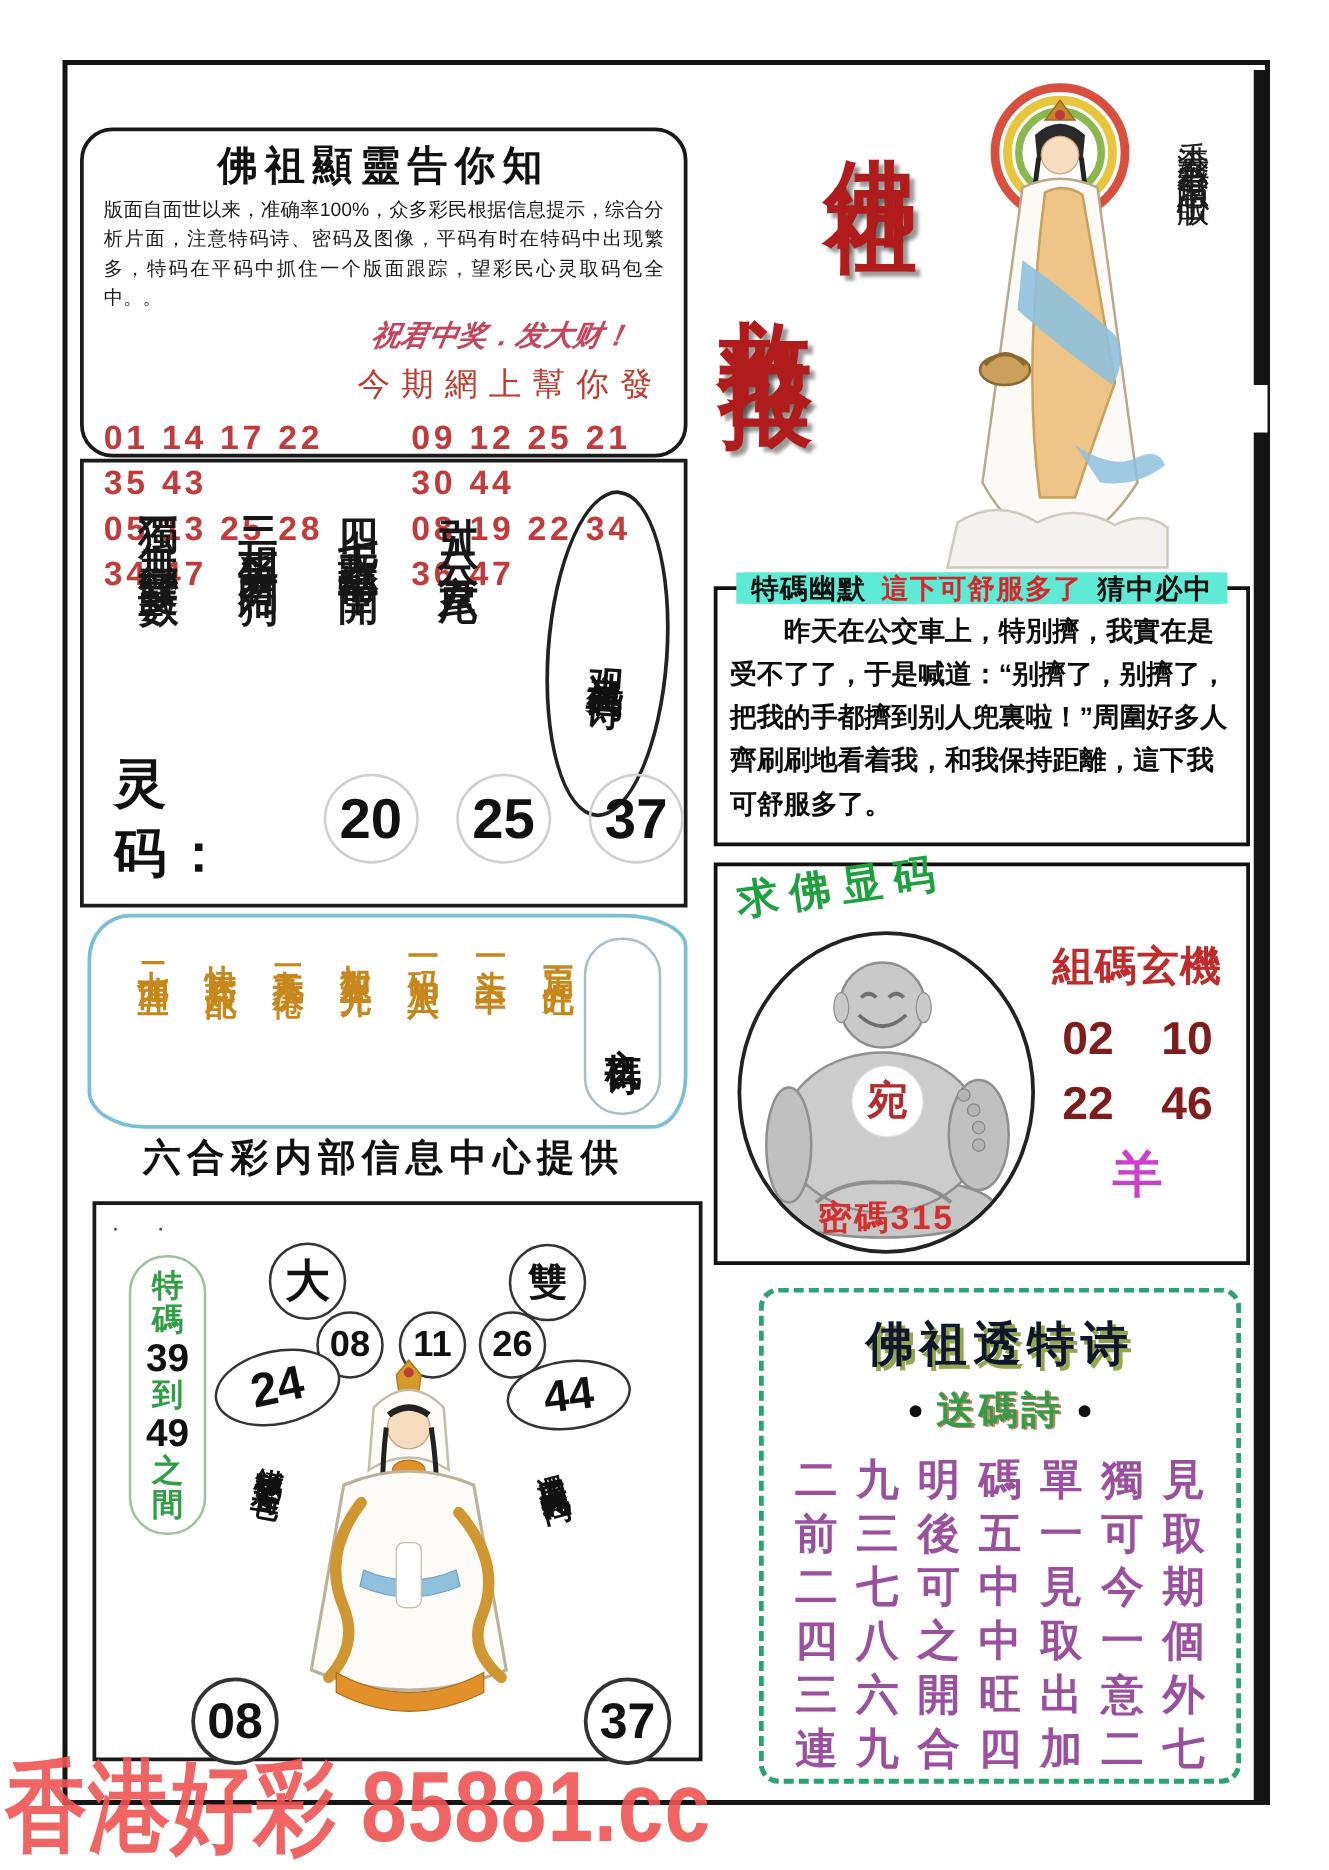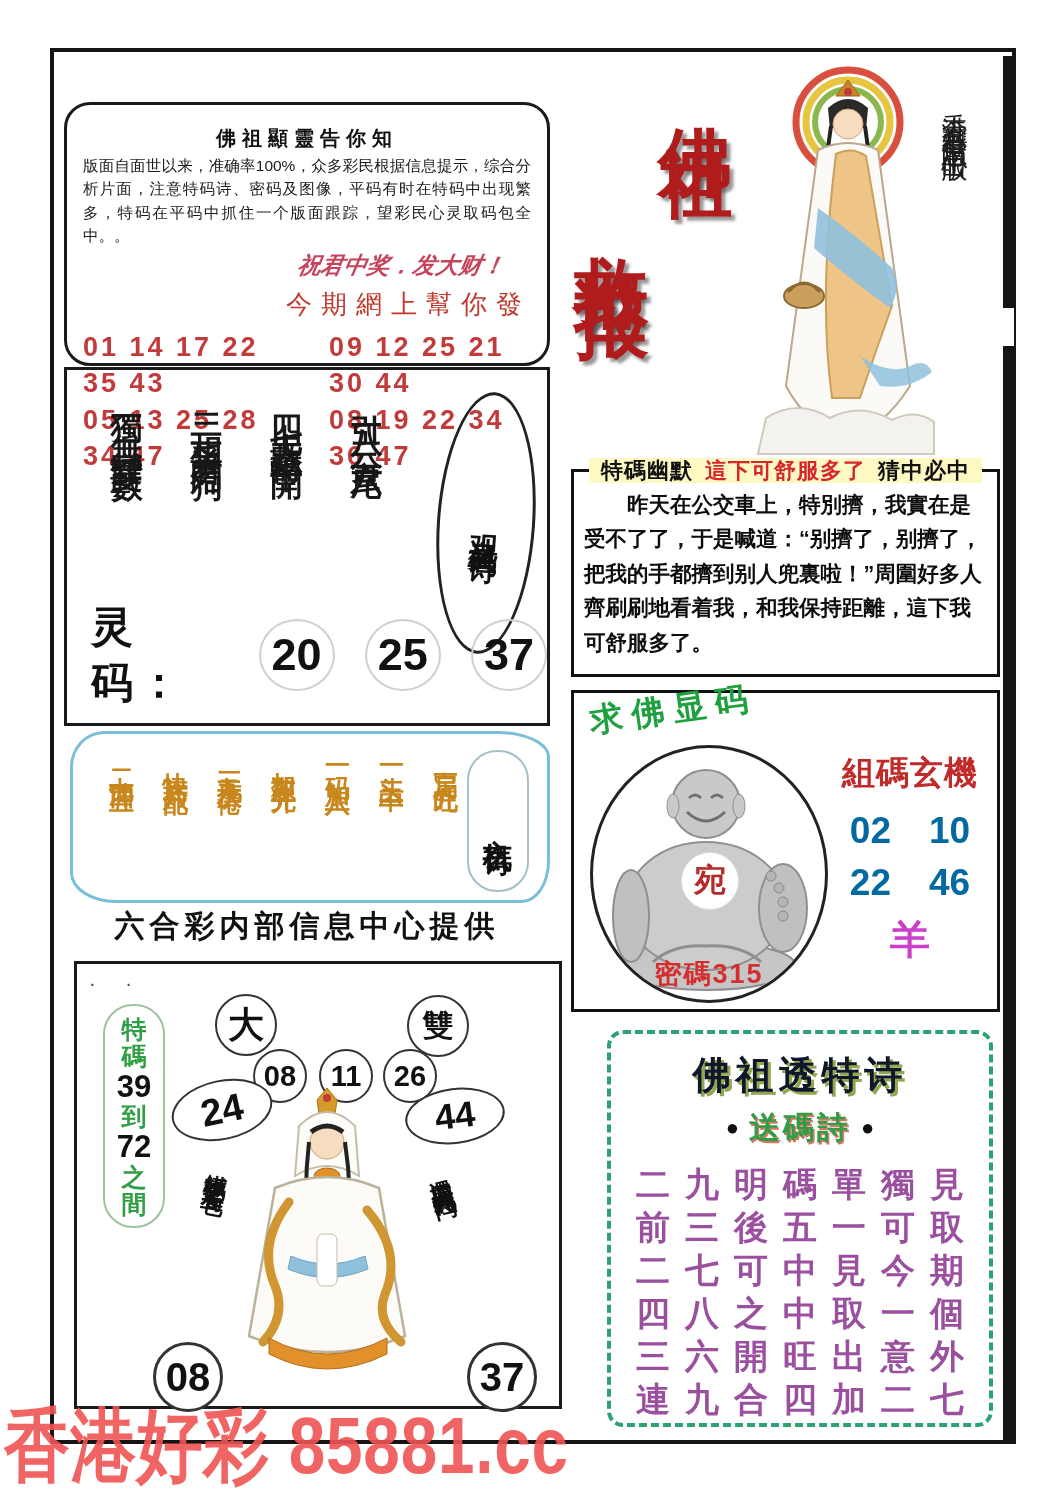--- a/index.html
+++ b/index.html
@@ -8,21 +8,21 @@
   .abs{position:absolute;}
   
   .frame{left:50px;top:48px;width:958px;height:1388px;border:4px solid #151515;}
   .right-bar{left:1003px;top:56px;width:9px;height:1384px;background:#151515;}
   .right-bar-gap{left:1000px;top:308px;width:14px;height:38px;background:#ffffff;}
   
   .issue{left:320px;top:54px;width:260px;text-align:center;font-size:40px;font-weight:800;letter-spacing:2px;}
   
   .box-notice{left:64px;top:102px;width:486px;height:264px;border:3.5px solid #1a1a1a;border-radius:26px;
               box-sizing:border-box;padding:4px 16px 0;}
-  .n-title{text-align:center;font-size:20px;font-weight:800;letter-spacing:6px;margin-top:16px;}
+  .n-title{text-align:center;font-size:32px;font-weight:800;letter-spacing:6px;margin-top:2px;}
   .n-body{font-size:15.5px;line-height:1.5;color:#1b1b1b;text-align:justify;margin-top:2px;}
   .n-wish{color:#c5445c;font-size:23px;font-weight:700;font-style:italic;transform:skewX(-10deg);
           text-align:right;padding-right:26px;margin-top:3px;}
   .n-sub{text-align:right;color:#c0392b;font-size:26px;font-weight:400;letter-spacing:9px;margin-top:6px;}
   .n-nums{margin-top:7px;}
   .n-row{display:flex;justify-content:space-between;gap:44px;font-size:27px;font-weight:700;color:#c23b3b;
          letter-spacing:3px;line-height:1.35;}
   
   .box-lingma{left:64px;top:367px;width:486px;height:359px;border:3.5px solid #1a1a1a;box-sizing:border-box;}
   .l-cols{left:44px;top:20px;display:flex;gap:48px;}
@@ -70,34 +70,34 @@
   .mast{writing-mode:vertical-rl;text-orientation:upright;font-size:74px;font-weight:800;color:#b01c1c;
         letter-spacing:16px;line-height:1;text-shadow:4px 4px 3px rgba(70,70,70,.55);
         font-family:"DejaVu Sans",sans-serif;}
   .mast-fozu{left:660px;top:68px;}
   .mast-jiu{left:576px;top:196px;}
   .publisher{left:942px;top:92px;height:372px;writing-mode:vertical-rl;text-orientation:upright;
              font-size:26px;letter-spacing:4px;color:#1c1c1c;line-height:1;}
   
   .box-humor{left:571px;top:469px;width:429px;height:208px;border:3.5px solid #111;box-sizing:border-box;}
   .h-header{position:absolute;top:-16px;left:0;right:0;text-align:center;}
-  .h-header span{background:#fef9c3;padding:0 6px;font-size:22px;font-weight:800;letter-spacing:1px;}
+  .h-header span{background:#5eead4;padding:0 6px;font-size:22px;font-weight:800;letter-spacing:1px;}
   .h-red{color:#d6262a;font-size:25px;}
   .h-body{padding:16px 10px 0;font-size:21.5px;line-height:1.6;font-weight:600;text-indent:2em;color:#0d0d0d;}
   
   .box-buddha{left:571px;top:690px;width:429px;height:322px;border:3.5px solid #111;box-sizing:border-box;}
   .b-callig{left:16px;top:6px;font-size:33px;font-weight:700;color:#1fa03e;letter-spacing:9px;
             transform:rotate(-8deg);transform-origin:left center;}
   .b-oval{left:16px;top:52px;width:232px;height:252px;border:3px solid #222;border-radius:50%;overflow:hidden;}
   .b-belly{left:88px;top:104px;width:56px;height:56px;background:#fff;border:1px solid #ddd;border-radius:50%;
            display:flex;align-items:center;justify-content:center;font-size:32px;font-weight:800;color:#b52a2a;}
   .b-code{bottom:8px;width:100%;text-align:center;font-size:27px;font-weight:800;color:#d42f2f;letter-spacing:2px;}
   .b-panel{left:252px;top:58px;width:168px;text-align:center;}
   .b-zuma{font-size:33px;font-weight:800;color:#bf2a2a;letter-spacing:1px;}
-  .b-numrow{display:flex;justify-content:center;gap:38px;font-size:37px;font-weight:600;color:#0369a1;margin-top:14px;}
+  .b-numrow{display:flex;justify-content:center;gap:38px;font-size:37px;font-weight:600;color:#7f1d1d;margin-top:14px;}
   .b-numrow + .b-numrow{margin-top:10px;}
   .b-jueshao{margin-top:20px;font-size:31px;font-weight:800;color:#e2901d;letter-spacing:2px;}
   .b-zodiac{margin-top:8px;font-size:40px;font-weight:800;color:#cb3fcb;}
   
   .box-toute{left:607px;top:1030px;width:386px;height:397px;border:4px dashed #2ba272;border-radius:16px;
              box-sizing:border-box;}
   .t-title{margin-top:16px;text-align:center;font-size:38px;font-weight:800;letter-spacing:5px;color:#0f172a;
            text-shadow:3px 3px 0 #93a84e;}
   .t-sub{margin-top:6px;display:flex;align-items:center;justify-content:center;gap:10px;}
   .t-dot{font-size:22px;color:#111;}
@@ -172,21 +172,21 @@
 
   <div class="abs provider">六合彩内部信息中心提供</div>
 
   <div class="abs box-guanyin">
     <div class="abs g-dots">·   ·</div>
     <div class="abs g-capsule">
       <div class="g-green">特</div>
       <div class="g-green">碼</div>
       <div class="g-num">39</div>
       <div class="g-green">到</div>
-      <div class="g-num">72</div>
+      <div class="g-num">49</div>
       <div class="g-green">之</div>
       <div class="g-green">間</div>
     </div>
     <div class="abs circ g-circle-da">大</div>
     <div class="abs circ g-circle-shuang">雙</div>
     <div class="abs circ g-c g-c08">08</div>
     <div class="abs circ g-c g-c11">11</div>
     <div class="abs circ g-c g-c26">26</div>
     <div class="abs g-oval g-oval24">24</div>
     <div class="abs g-oval g-oval44">44</div>

